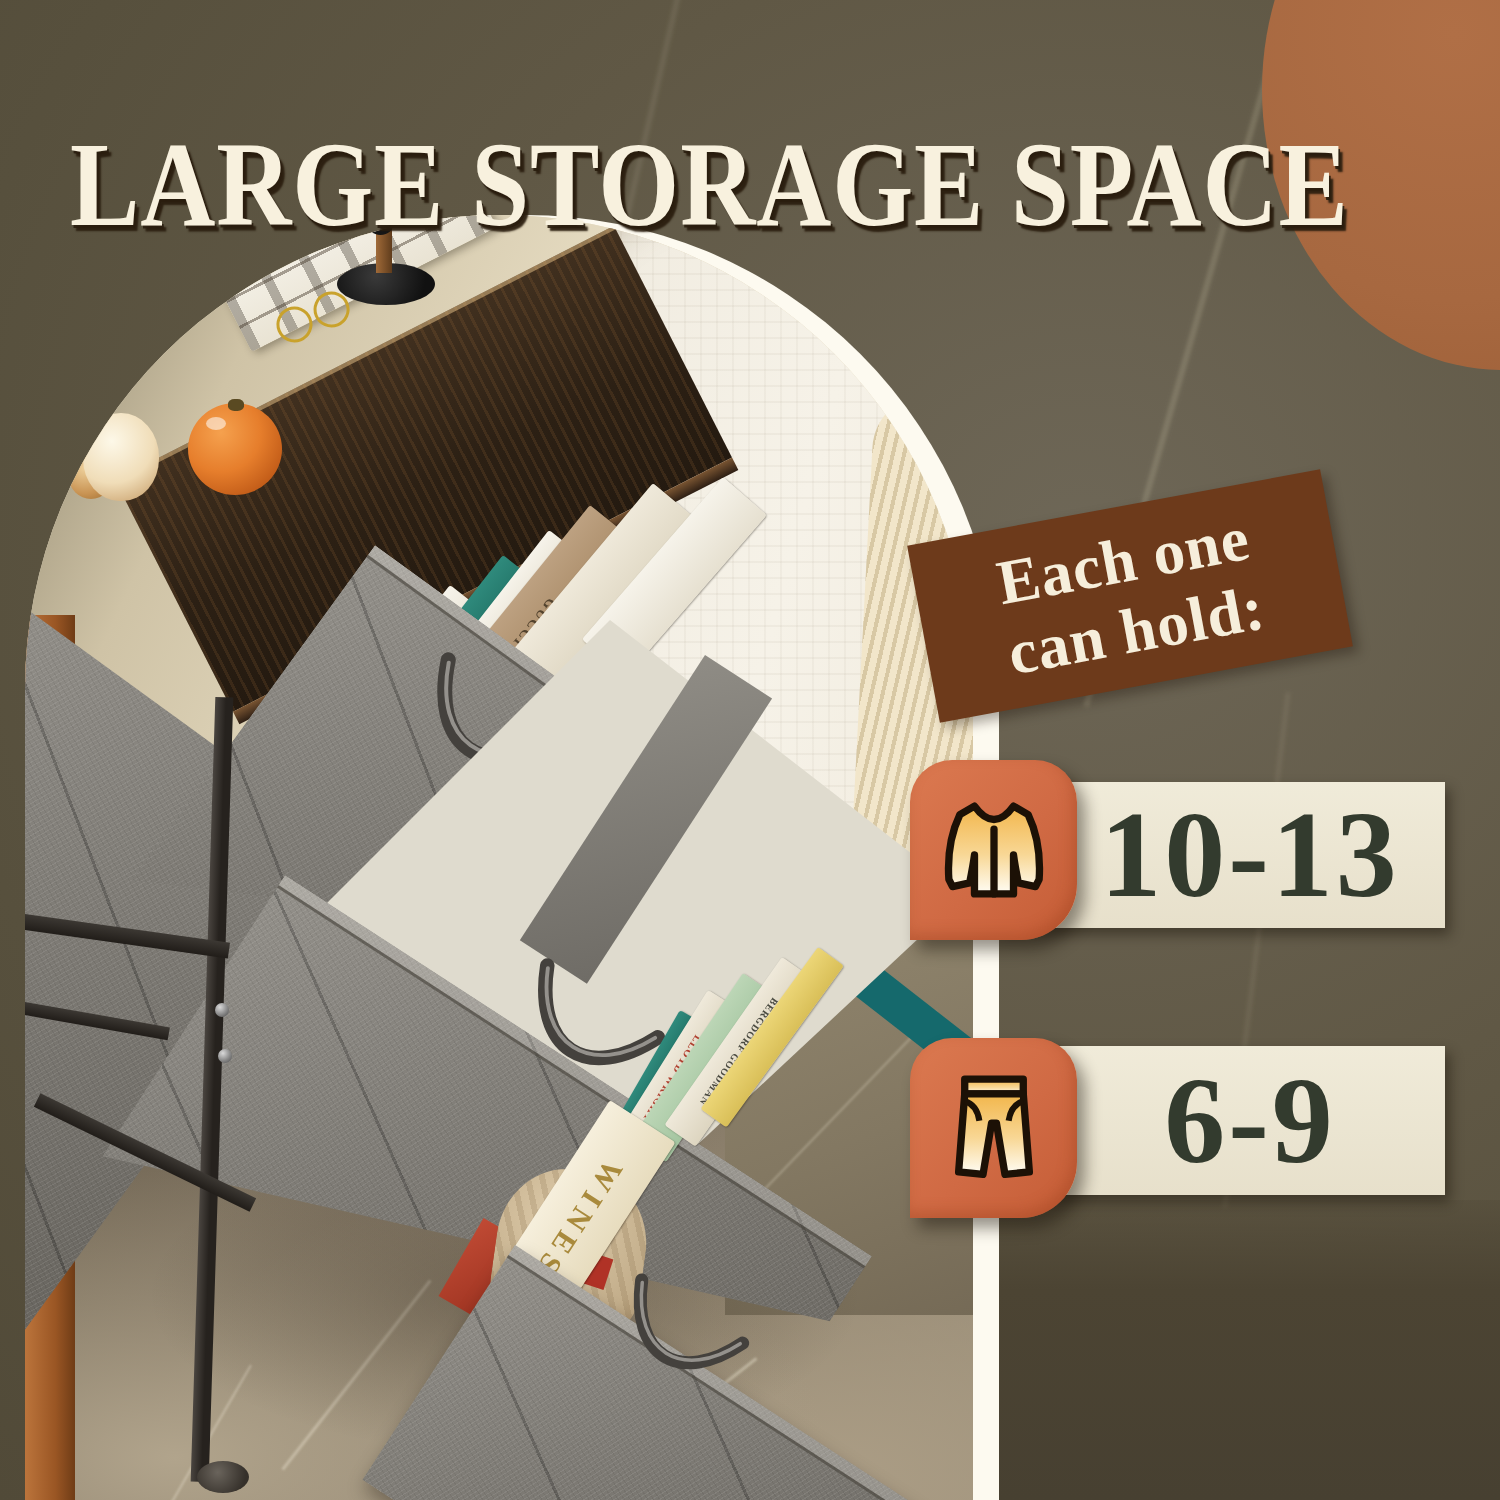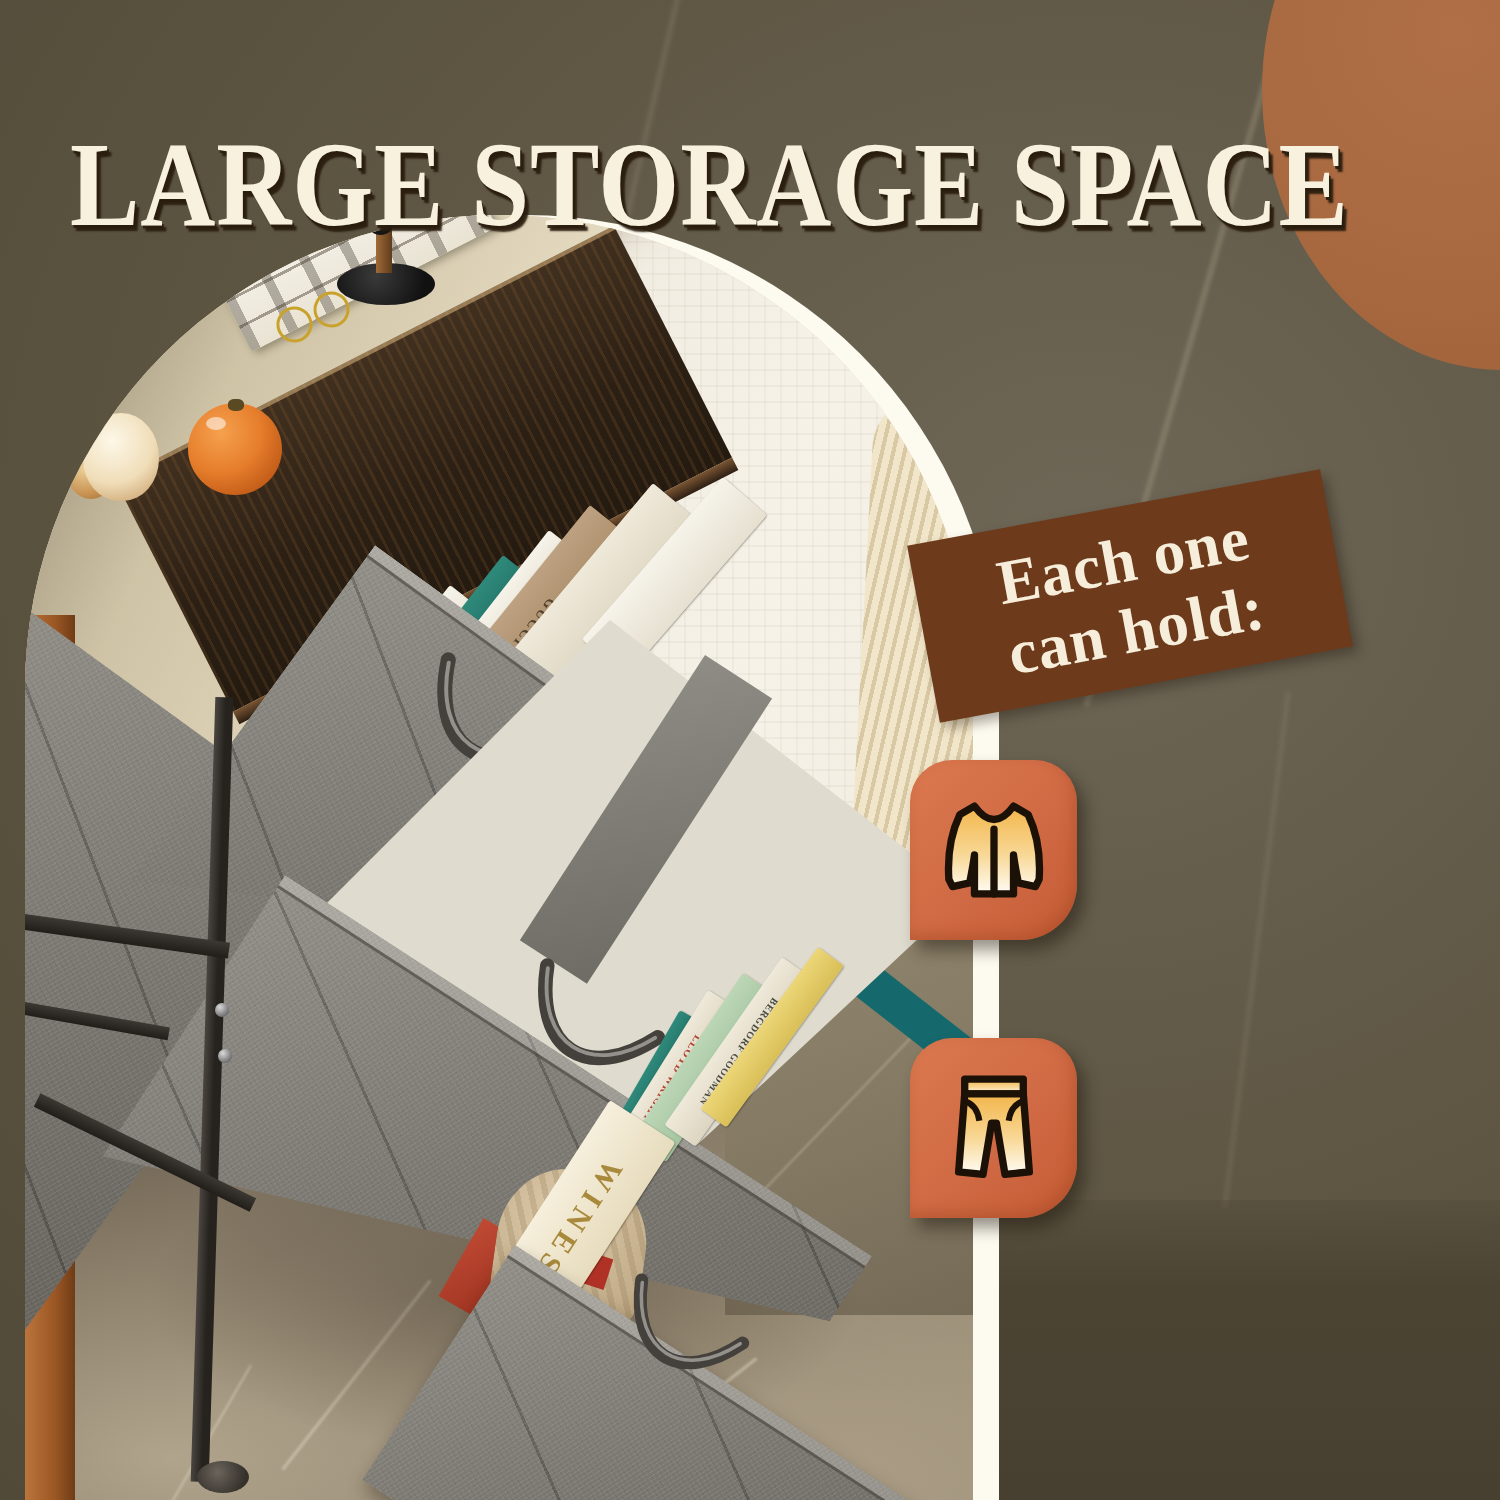--- a/index.html
+++ b/index.html
@@ -315,34 +315,40 @@
     <div class="bolt bolt2"></div>
   </div>
 
   <h1 class="title">LARGE STORAGE SPACE</h1>
 
   <div class="badge">
     <span>Each one</span>
     <span>can hold:</span>
   </div>
 
+  <div class="bar bar1">
+    <span class="num">10-13</span>
+  </div>
   <div class="tile tile1">
     <svg viewBox="0 0 100 100">
       <defs>
         <linearGradient id="g1" x1="0" y1="0" x2="0" y2="1">
           <stop offset="0" stop-color="#f2b64b"></stop>
             <stop offset="0.55" stop-color="#f8d795"></stop>
             <stop offset="1" stop-color="#fffdf5"></stop>
         </linearGradient>
       </defs>
       <path d="M34 14 L22 21 Q11 44 13 74 L16 80 L30 77 Q33 62 34 54 L34 86 L66 86 L66 54 Q67 62 70 77 L84 80 L87 74 Q89 44 78 21 L66 14 Q50 36 34 14 Z" fill="url(#g1)" stroke="#1c1106" stroke-width="6" stroke-linejoin="round"></path>
       <path d="M50 33 L50 86" fill="none" stroke="#1c1106" stroke-width="6" stroke-linecap="round"></path>
     </svg>
   </div>
 
+  <div class="bar bar2">
+    <span class="num">6-9</span>
+  </div>
   <div class="tile tile2">
     <svg viewBox="0 0 100 100">
       <defs>
         <linearGradient id="g2" x1="0" y1="0" x2="0" y2="1">
           <stop offset="0" stop-color="#f2b64b"></stop>
             <stop offset="0.55" stop-color="#f8d795"></stop>
             <stop offset="1" stop-color="#fffdf5"></stop>
         </linearGradient>
       </defs>
       <path d="M26 10 L74 10 L74 22 L26 22 Z" fill="url(#g2)" stroke="#1c1106" stroke-width="6" stroke-linejoin="round"></path>

